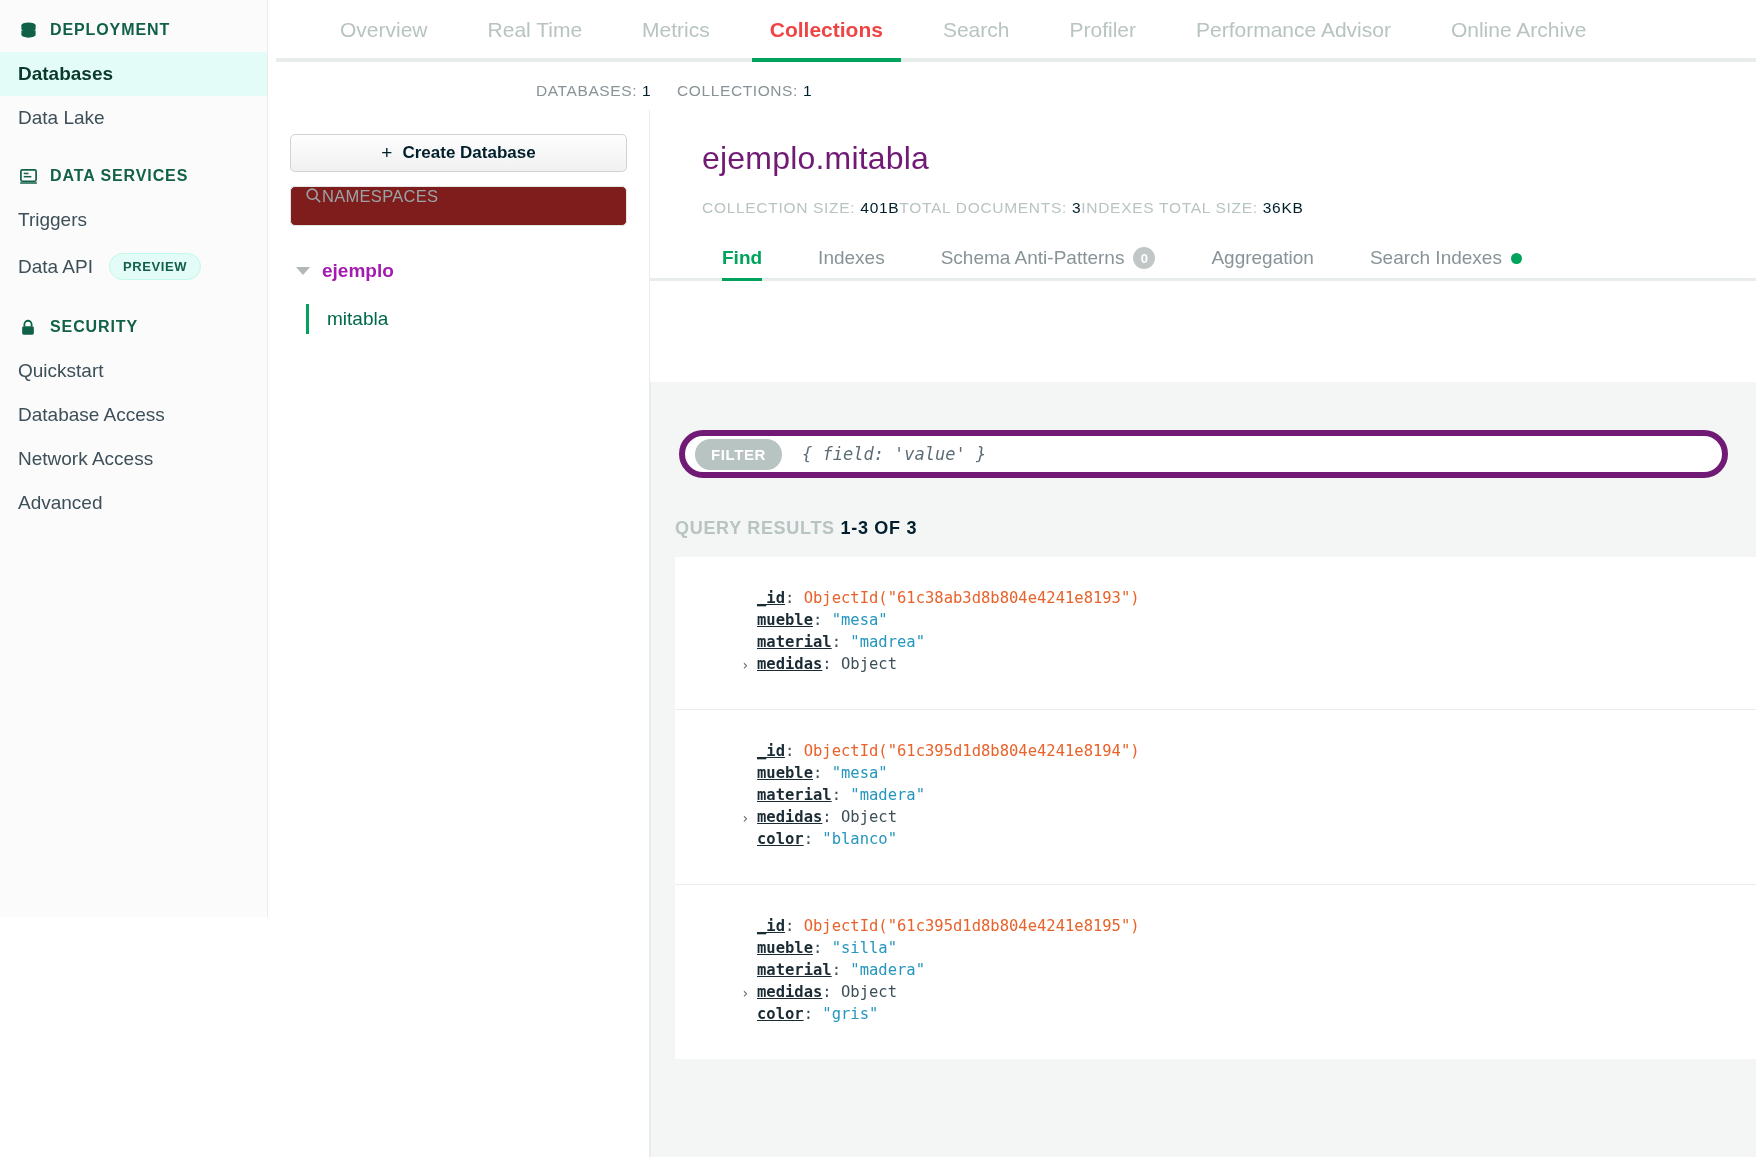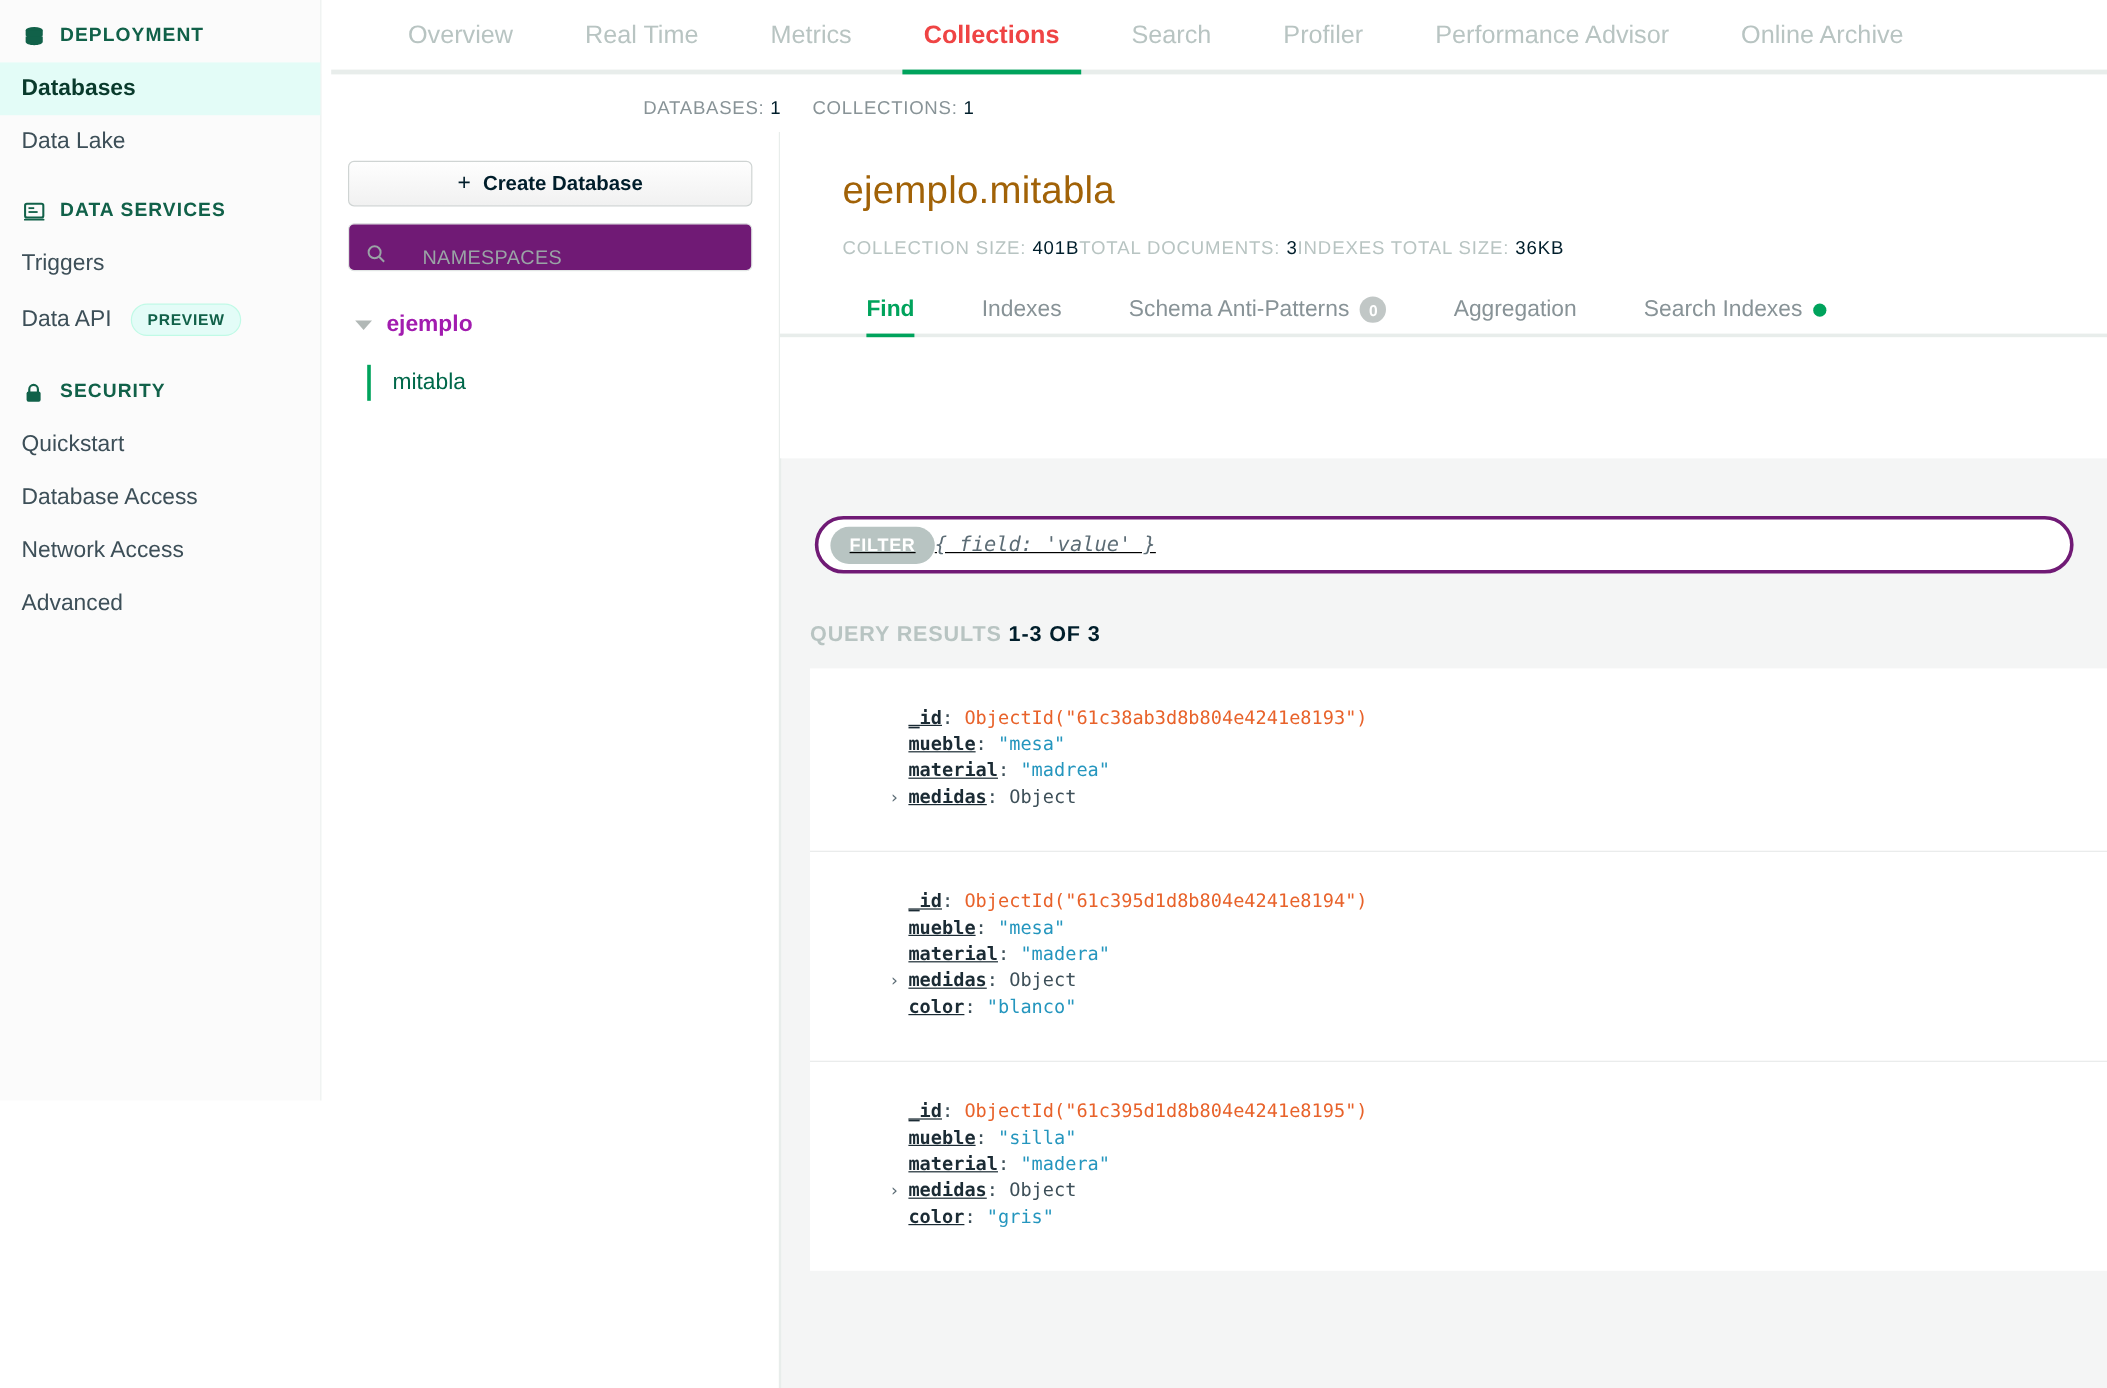--- a/index.html
+++ b/index.html
@@ -100,22 +100,22 @@
     font-size: 17px; color: #001e2b; font-weight: 700;
     display: flex; align-items: center; justify-content: center; gap: 10px;
     cursor: pointer;
   }
   .create-db-btn .plus { font-weight: 400; font-size: 19px; }
   .ns-search {
     margin-top: 14px;
     height: 40px;
     border: 1px solid #e2e6e5;
     border-radius: 5px;
-    background: #701a75;
-    display: flex; align-items: flex-end; gap: 30px;
+    background: #7f1d1d;
+    display: flex; align-items: flex-start; gap: 0;
     padding: 0 14px;
   }
   .ns-search input {
     border: 0; outline: 0; background: transparent;
     font-size: 16.5px; color: #889397; letter-spacing: .3px;
     font-family: "Liberation Sans", sans-serif;
     width: 100%;
   }
   .ns-search input::placeholder { color: #9aa4a6; }
   .tree { margin-top: 28px; }
@@ -133,21 +133,21 @@
     margin-top: 16px; margin-left: 16px;
     border-left: 3px solid #00a35c;
     padding: 4px 0 4px 18px;
     font-size: 19px; color: #00684a;
     cursor: pointer;
   }
 
   
   .coll-pane { flex: 1 1 auto; position: relative; background: #fff; overflow: hidden; }
   .coll-head { padding: 30px 0 0 52px; }
-  .coll-title { font-size: 32px; color: #a16207; letter-spacing: .2px; }
+  .coll-title { font-size: 32px; color: #701a75; letter-spacing: .2px; }
   .coll-stats {
     margin-top: 22px;
     font-size: 15.5px; letter-spacing: .7px; color: #b8c4c2;
     display: flex; 
   }
   .coll-stats b { color: #001e2b; font-weight: 400; }
 
   .subtabs {
     margin-top: 20px; padding-left: 44px;
     display: flex; align-items: flex-end; position: relative; height: 44px;
@@ -175,22 +175,22 @@
 
   .find-body {
     position: absolute; left: 0; right: 0; top: 272px; bottom: 0;
     background: #f4f5f5;
     border-left: 1px solid #e8edeb;
     overflow: hidden;
   }
   .filter-wrap { padding: 48px 28px 0 28px; }
   .filter-bar {
     height: 48px; background: #fff;
-    border: 3px solid #701a75; border-radius: 24px;
-    display: flex; align-items: center; padding: 0 10px; gap: 0; text-decoration: underline;
+    border: 6px solid #701a75; border-radius: 24px;
+    display: flex; align-items: center; padding: 0 10px; gap: 20px;
   }
   .filter-pill {
     background: #b8c4c2; color: #fff;
     font-size: 15px; font-weight: 700; letter-spacing: .6px;
     border-radius: 16px; padding: 7px 16px;
   }
   .filter-placeholder {
     font-family: "DejaVu Sans Mono", monospace;
     font-style: italic; font-size: 17px; color: #5c6c75;
   }

